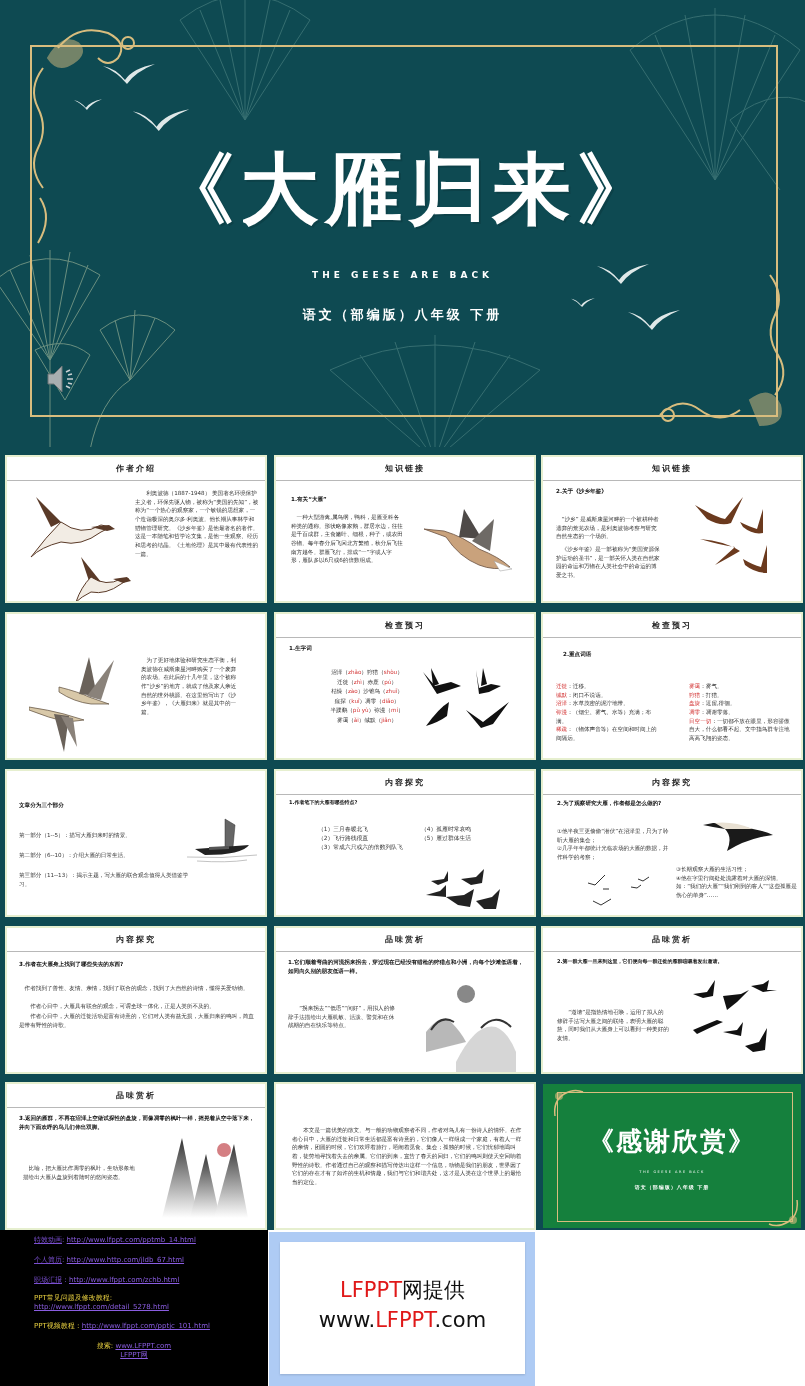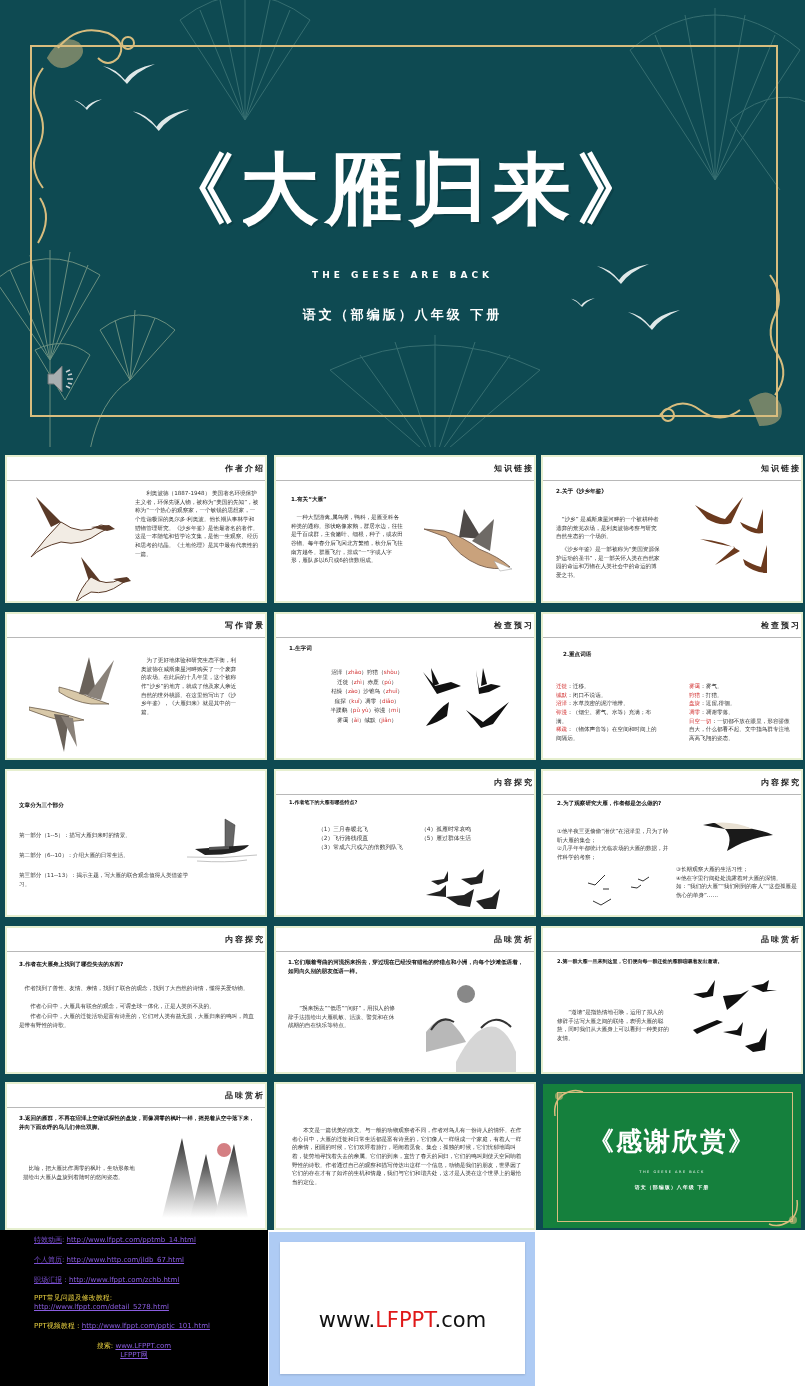--- a/index.html
+++ b/index.html
@@ -39,21 +39,21 @@
   .grid-bg {
     position: absolute; left: 0; top: 447px; width: 805px; height: 783px; background: #0e4a52;
   }
   .slide {
     position: absolute; width: 262px; height: 148px;
     background: #ffffff;
     border: 2px solid #e6efcf;
     overflow: hidden;
   }
   .slide .stitle {
-    height: 24px; line-height: 24px; text-align: right; font-size: 8px; font-weight: bold;
+    height: 24px; line-height: 24px; text-align: center; font-size: 8px; font-weight: bold;
     color: #222; letter-spacing: 2px; border-bottom: 1px solid #b8b8b8;
   }
   .slide .body { position: absolute; left: 0; top: 24px; right: 0; bottom: 0; font-size: 5.6px; color: #333; line-height: 1.55; }
   .txt { position: absolute; }
   .q { font-weight: bold; color: #111; }
   .red { color: #d23030; }
   .img { position: absolute; }
 
   
   .ad-panel {
@@ -205,21 +205,20 @@
         <path d="M0 8 Q20 20 30 22 L48 0 L36 26 Q26 30 12 22 Z"></path>
         <path d="M45 25 Q55 30 62 32 L68 12 L68 36 Q58 38 48 30 Z"></path>
         <path d="M5 42 Q25 48 40 50 L20 68 Q35 60 45 54 Q30 44 5 42 Z"></path>
         <path d="M48 62 Q58 68 66 70 L72 48 L72 76 Q60 76 50 68 Z"></path>
       </g>
     </svg>
   </div>
 </div>
 
 <div class="slide" style="left:5px;top:612px">
-  <div class="stitle">写作背景</div>
   <div class="body">
     <svg class="img" style="left:22px;top:14px" width="95" height="100" viewBox="0 0 95 100">
       <g>
         <path d="M30 35 Q50 40 60 45 L80 52 L62 52 Q45 50 30 40 Z" fill="#d8c8a8" stroke="#5a4a3a" stroke-width="0.7"></path>
         <path d="M50 42 L60 5 L68 44 Z" fill="#6a625a"></path>
         <path d="M58 44 L85 8 L72 48 Z" fill="#8a827a"></path>
         <path d="M0 55 Q20 58 35 62 L55 68 L38 70 Q20 66 0 58 Z" fill="#d8c8a8" stroke="#5a4a3a" stroke-width="0.7"></path>
         <path d="M25 62 L35 100 L40 64 Z" fill="#6a625a"></path>
         <path d="M32 64 L48 95 L44 66 Z" fill="#8a827a"></path>
       </g>
@@ -444,15 +443,16 @@
     <span class="lblY">PPT视频教程：</span><span class="url">http://www.lfppt.com/pptjc_101.html</span>
   </div>
   <div style="position:absolute;left:0;right:0;top:112px;text-align:center;">
     <span class="lblY">搜索: </span><span class="url">www.LFPPT.com</span>
     <div class="url">LFPPT网</div>
   </div>
 </div>
 
 <div class="brand-box">
   <div class="brand-inner">
+    <div class="brand-line1"><span class="lf">LFPPT</span><span>网提供</span></div>
     <div class="brand-line2"><span>www.</span><span class="lf">LFPPT</span><span>.com</span></div>
   </div>
 </div>
 
 </body></html>

